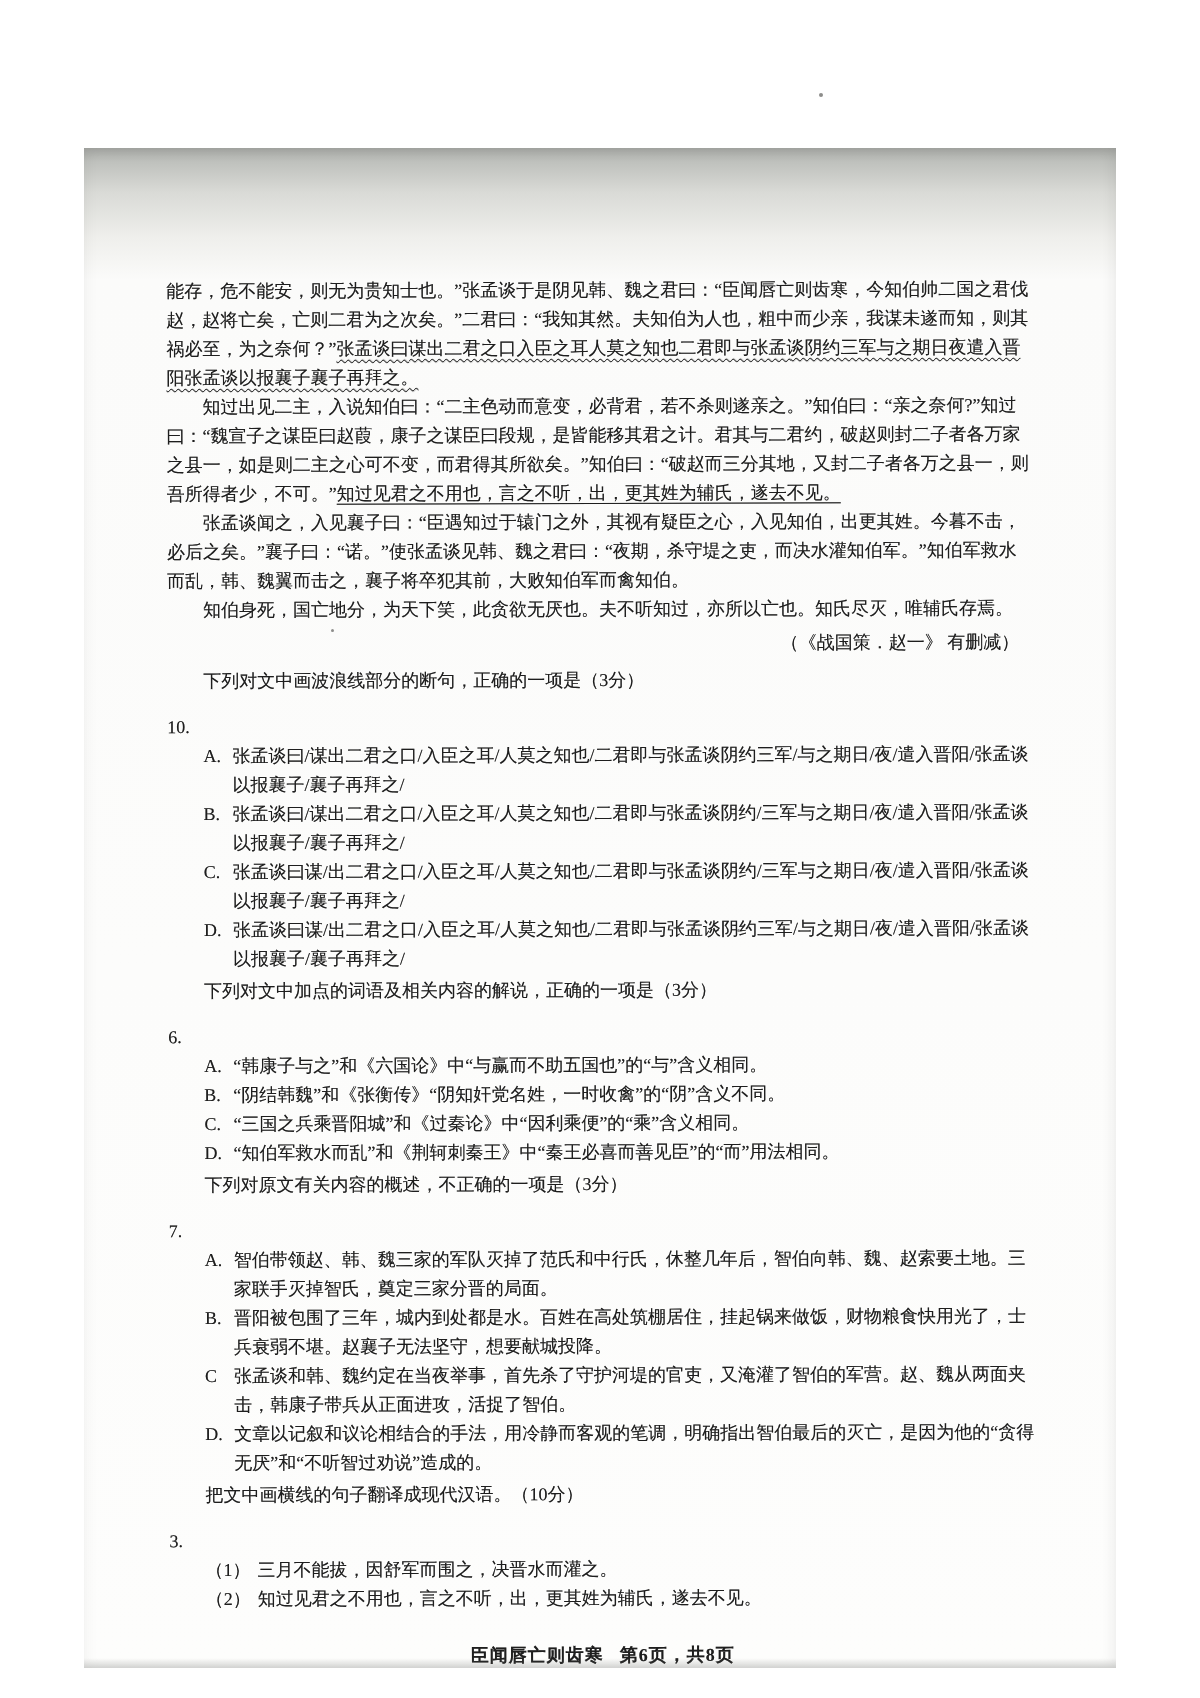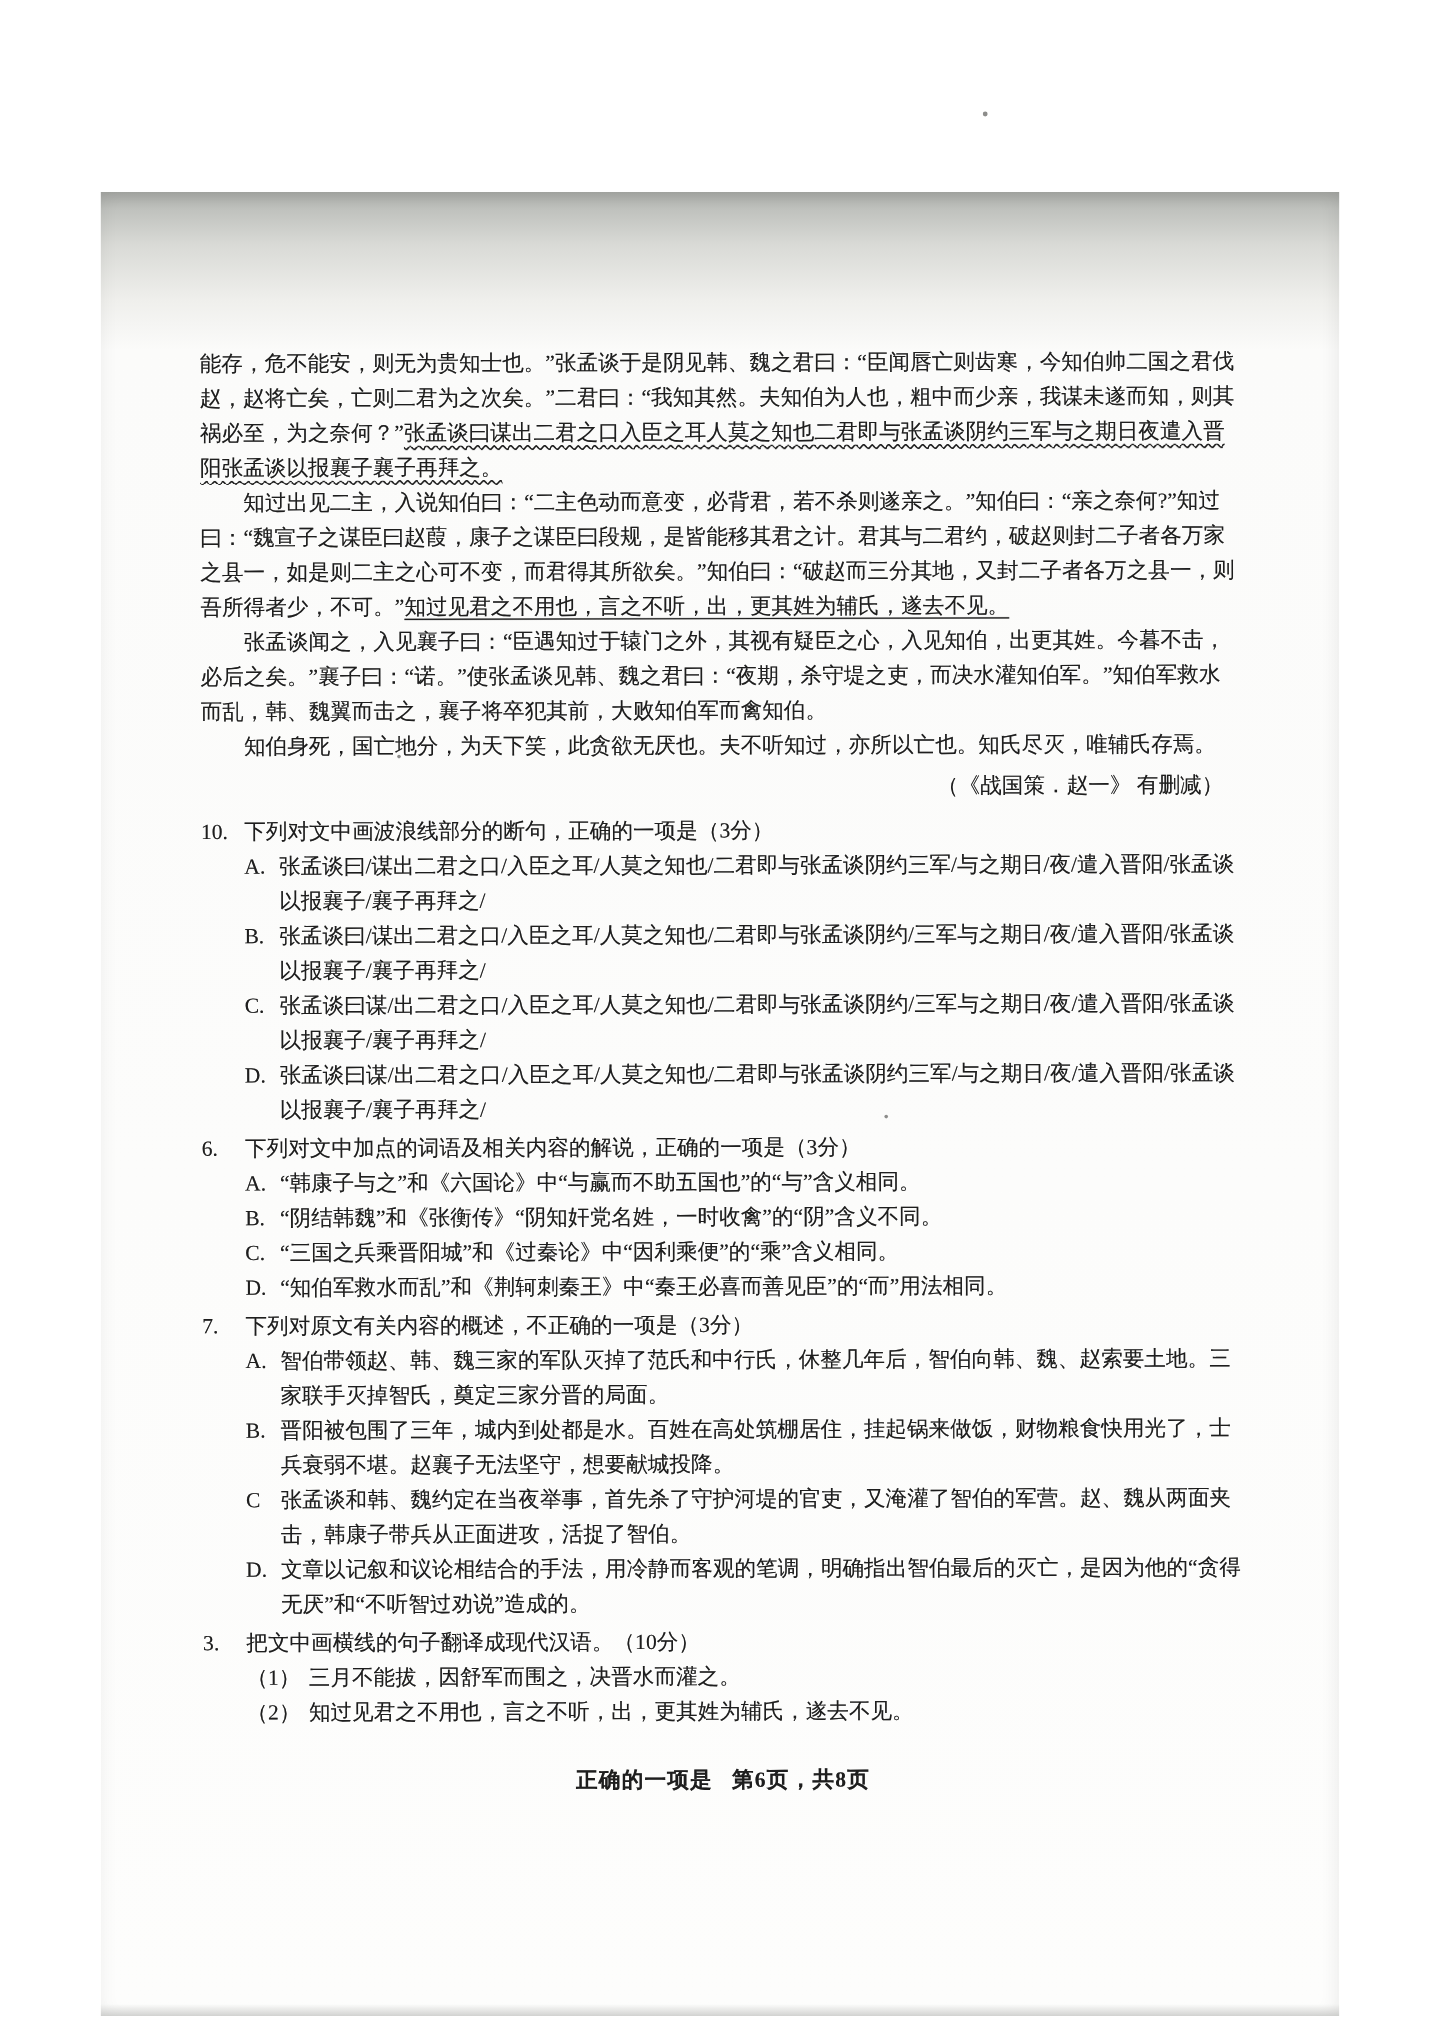--- a/index.html
+++ b/index.html
@@ -3,42 +3,42 @@
 <meta charset="utf-8">
 <style>
   html,body{margin:0;padding:0;}
   body{
     width:1200px;height:1698px;position:relative;overflow:hidden;
     background:#ffffff;
     font-family:"Liberation Serif","DejaVu Serif",serif;
     color:#1e1e1e;
   }
   .scan{
-    position:absolute;left:84px;top:160px;width:1032px;height:1520px;
+    position:absolute;left:84px;top:148px;width:1032px;height:1520px;
     background:linear-gradient(180deg,#a6a8a4 0px,#bfc1bd 14px,#d9dad6 44px,#efefec 90px,#fbfbfa 132px,#fdfdfc 100%);
     box-shadow:inset -5px 0 12px rgba(0,0,0,.05), inset 5px 0 12px rgba(0,0,0,.03);
   }
   .scan::after{
     content:"";position:absolute;left:0;right:0;bottom:0;height:10px;
     background:linear-gradient(180deg,rgba(0,0,0,0) 0,rgba(120,122,118,.28) 100%);
   }
   .content{
     position:absolute;left:84px;top:128px;width:866px;
     font-size:18px;line-height:29px;
     transform:rotate(-0.15deg);
     text-shadow:0 0 .5px rgba(30,30,30,.5);
   }
   p{margin:0;}
   .indent{text-indent:2em;}
   .wavy{text-decoration:underline;text-decoration-style:wavy;text-decoration-thickness:1px;text-underline-offset:4px;}
   .uline{text-decoration:underline;text-decoration-thickness:1.3px;text-underline-offset:4px;}
   .source{text-align:right;padding-right:14px;margin:5px 0 8px 0;}
   .question{margin-top:3px;}
   .stem{display:flex;}
-  .qnum{flex:0 0 36px;}
+  .qnum{flex:0 0 36px;margin-top:46px;}
   .option{display:flex;margin-left:36px;}
   .olabel{flex:0 0 auto;min-width:22px;margin-right:7px;}
   .otext{flex:1;}
   .footer{margin-top:28px;text-align:center;font-weight:600;letter-spacing:1px;}
   .footer .fright{margin-left:16px;}
   .speck{position:absolute;background:#8d8d8b;border-radius:50%;}
   .speck.s1{left:819px;top:93px;width:4px;height:4px;}
   .speck.s2{left:331px;top:629px;width:3px;height:3px;}
   .speck.s3{left:737px;top:929px;width:3px;height:3px;}
 </style>
@@ -136,21 +136,21 @@
         <span class="olabel">（1）</span>
         <span class="otext">三月不能拔，因舒军而围之，决晋水而灌之。</span>
       </div>
       <div class="option">
         <span class="olabel">（2）</span>
         <span class="otext">知过见君之不用也，言之不听，出，更其姓为辅氏，遂去不见。</span>
       </div>
     </div>
 
     <div class="footer">
-      <span class="fleft">正确的一项是</span><span class="fright">第6页，共8页</span>
+      <span class="fleft">臣闻唇亡则齿寒</span><span class="fright">第6页，共8页</span>
     </div>
 
   </div>
 </div>
 
 <div class="speck s1"></div>
 <div class="speck s2"></div>
 <div class="speck s3"></div>
 
 </body></html>

